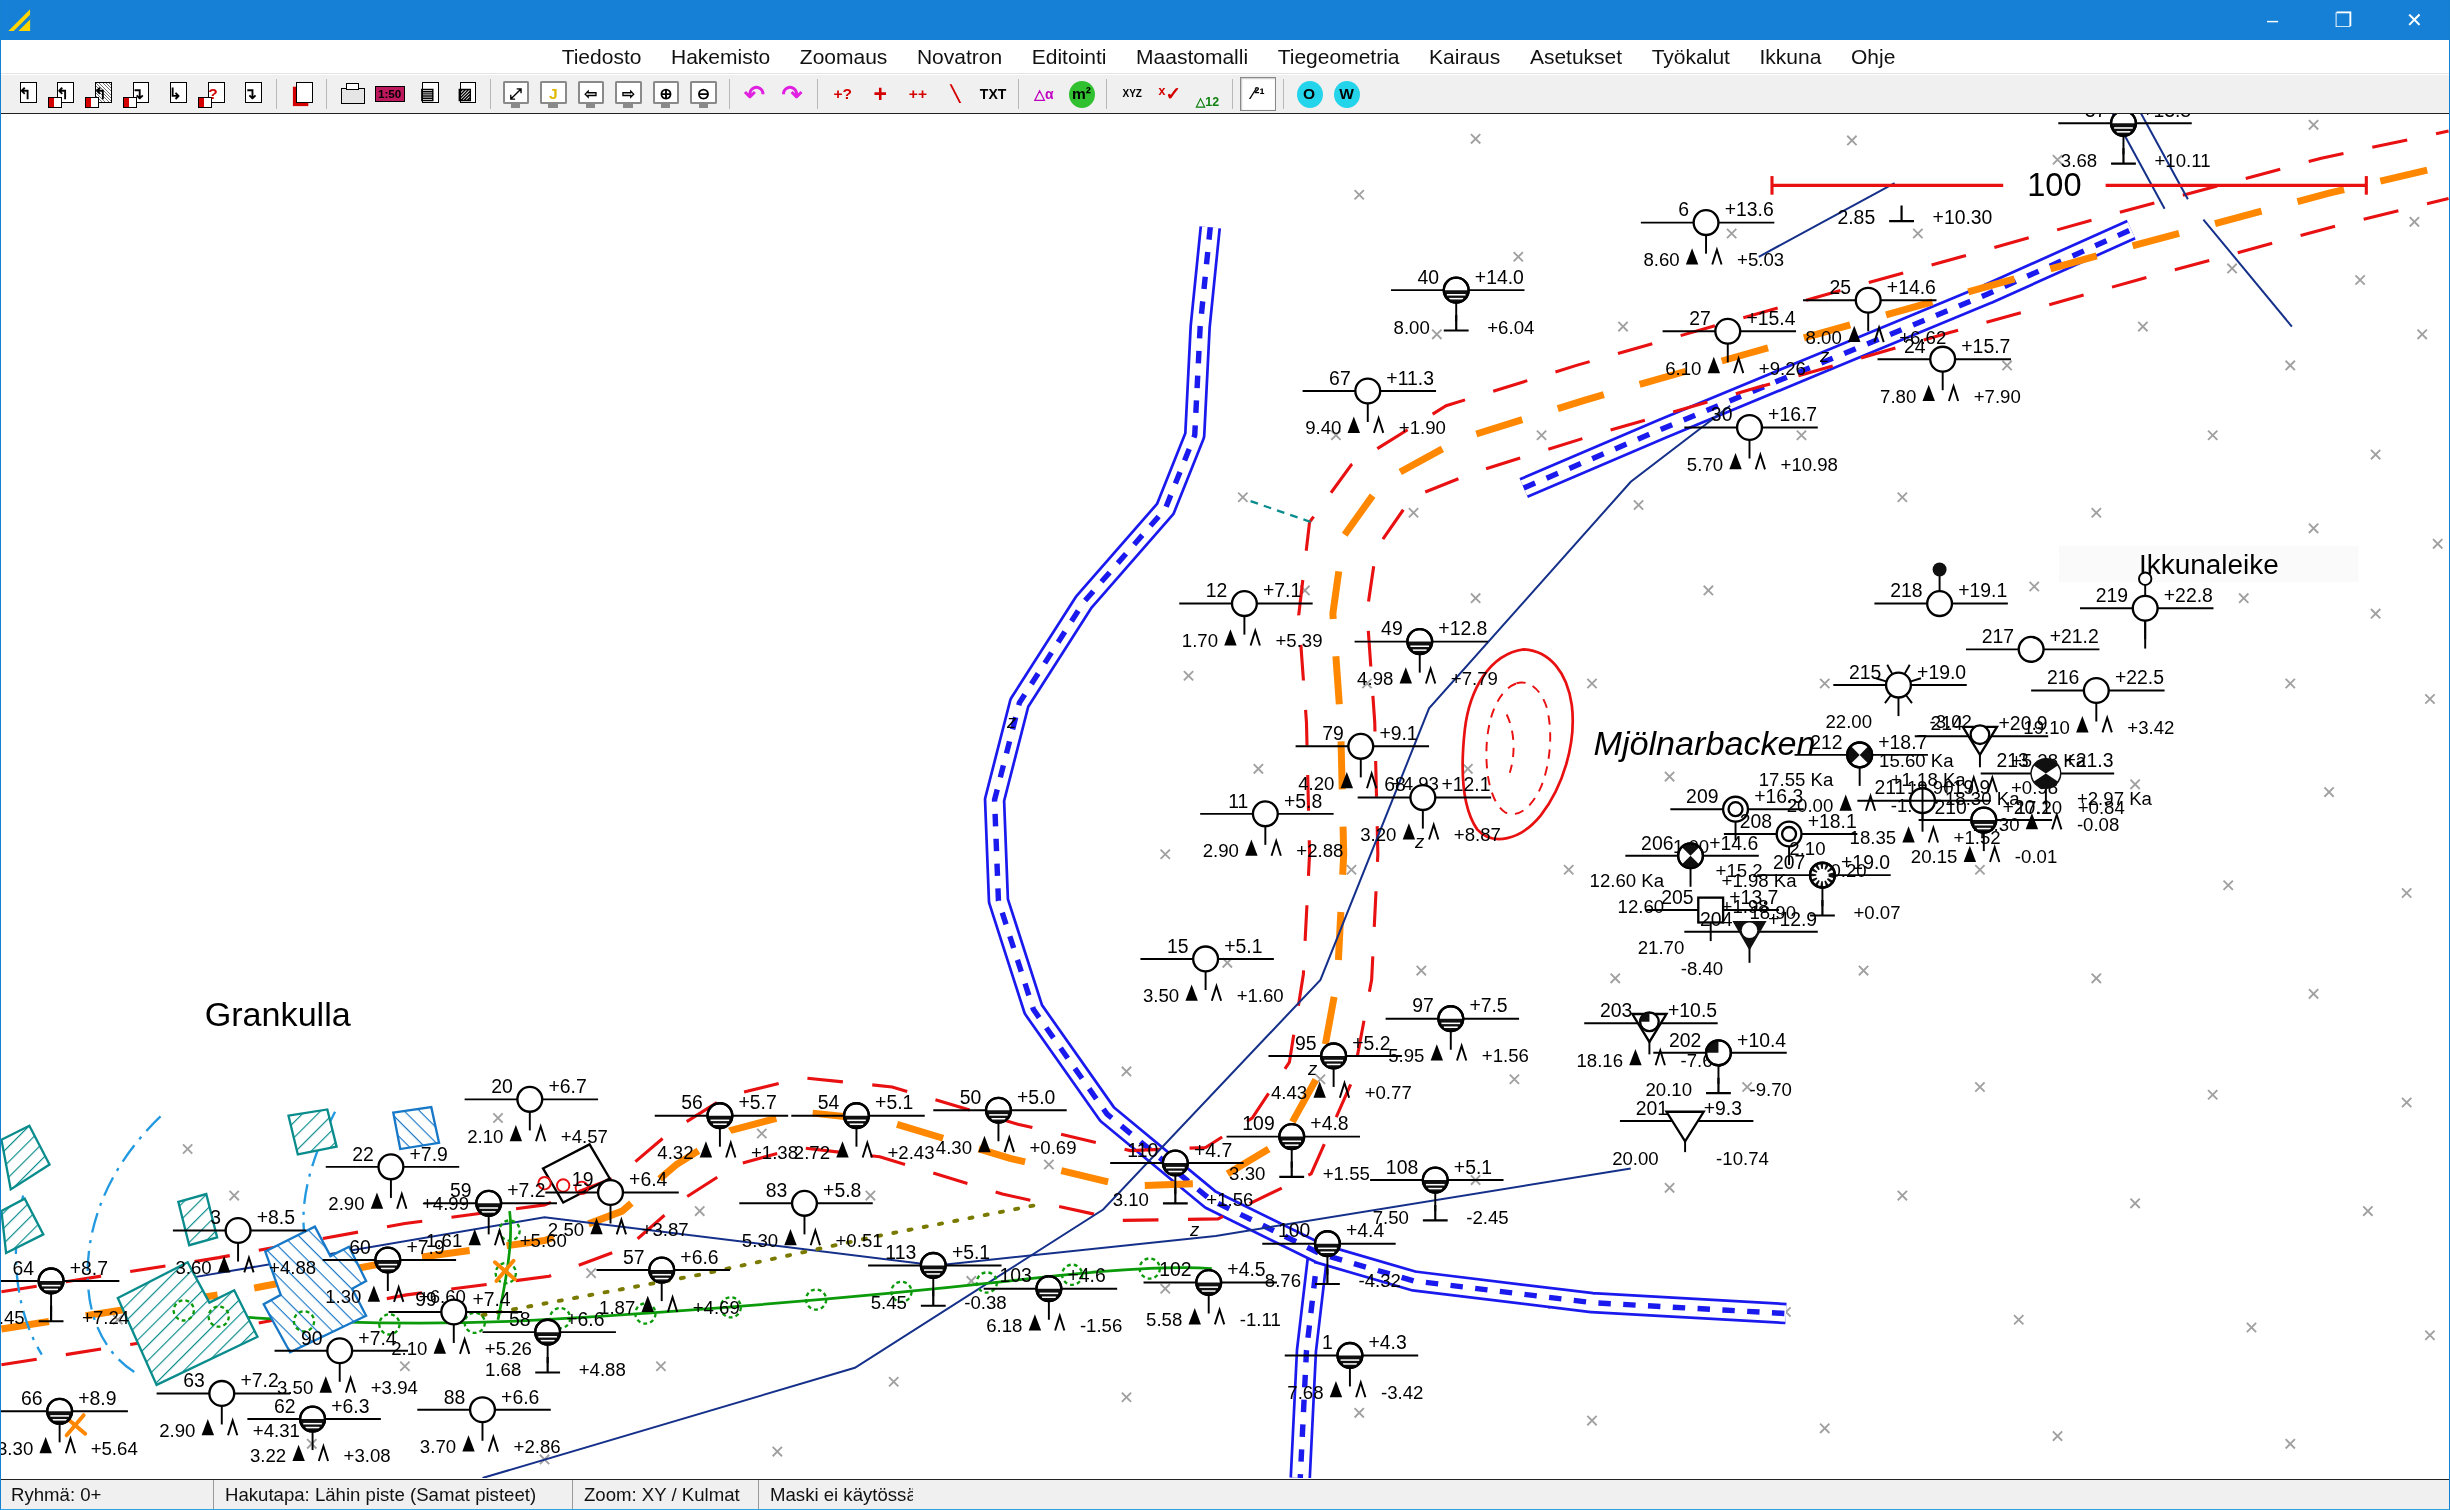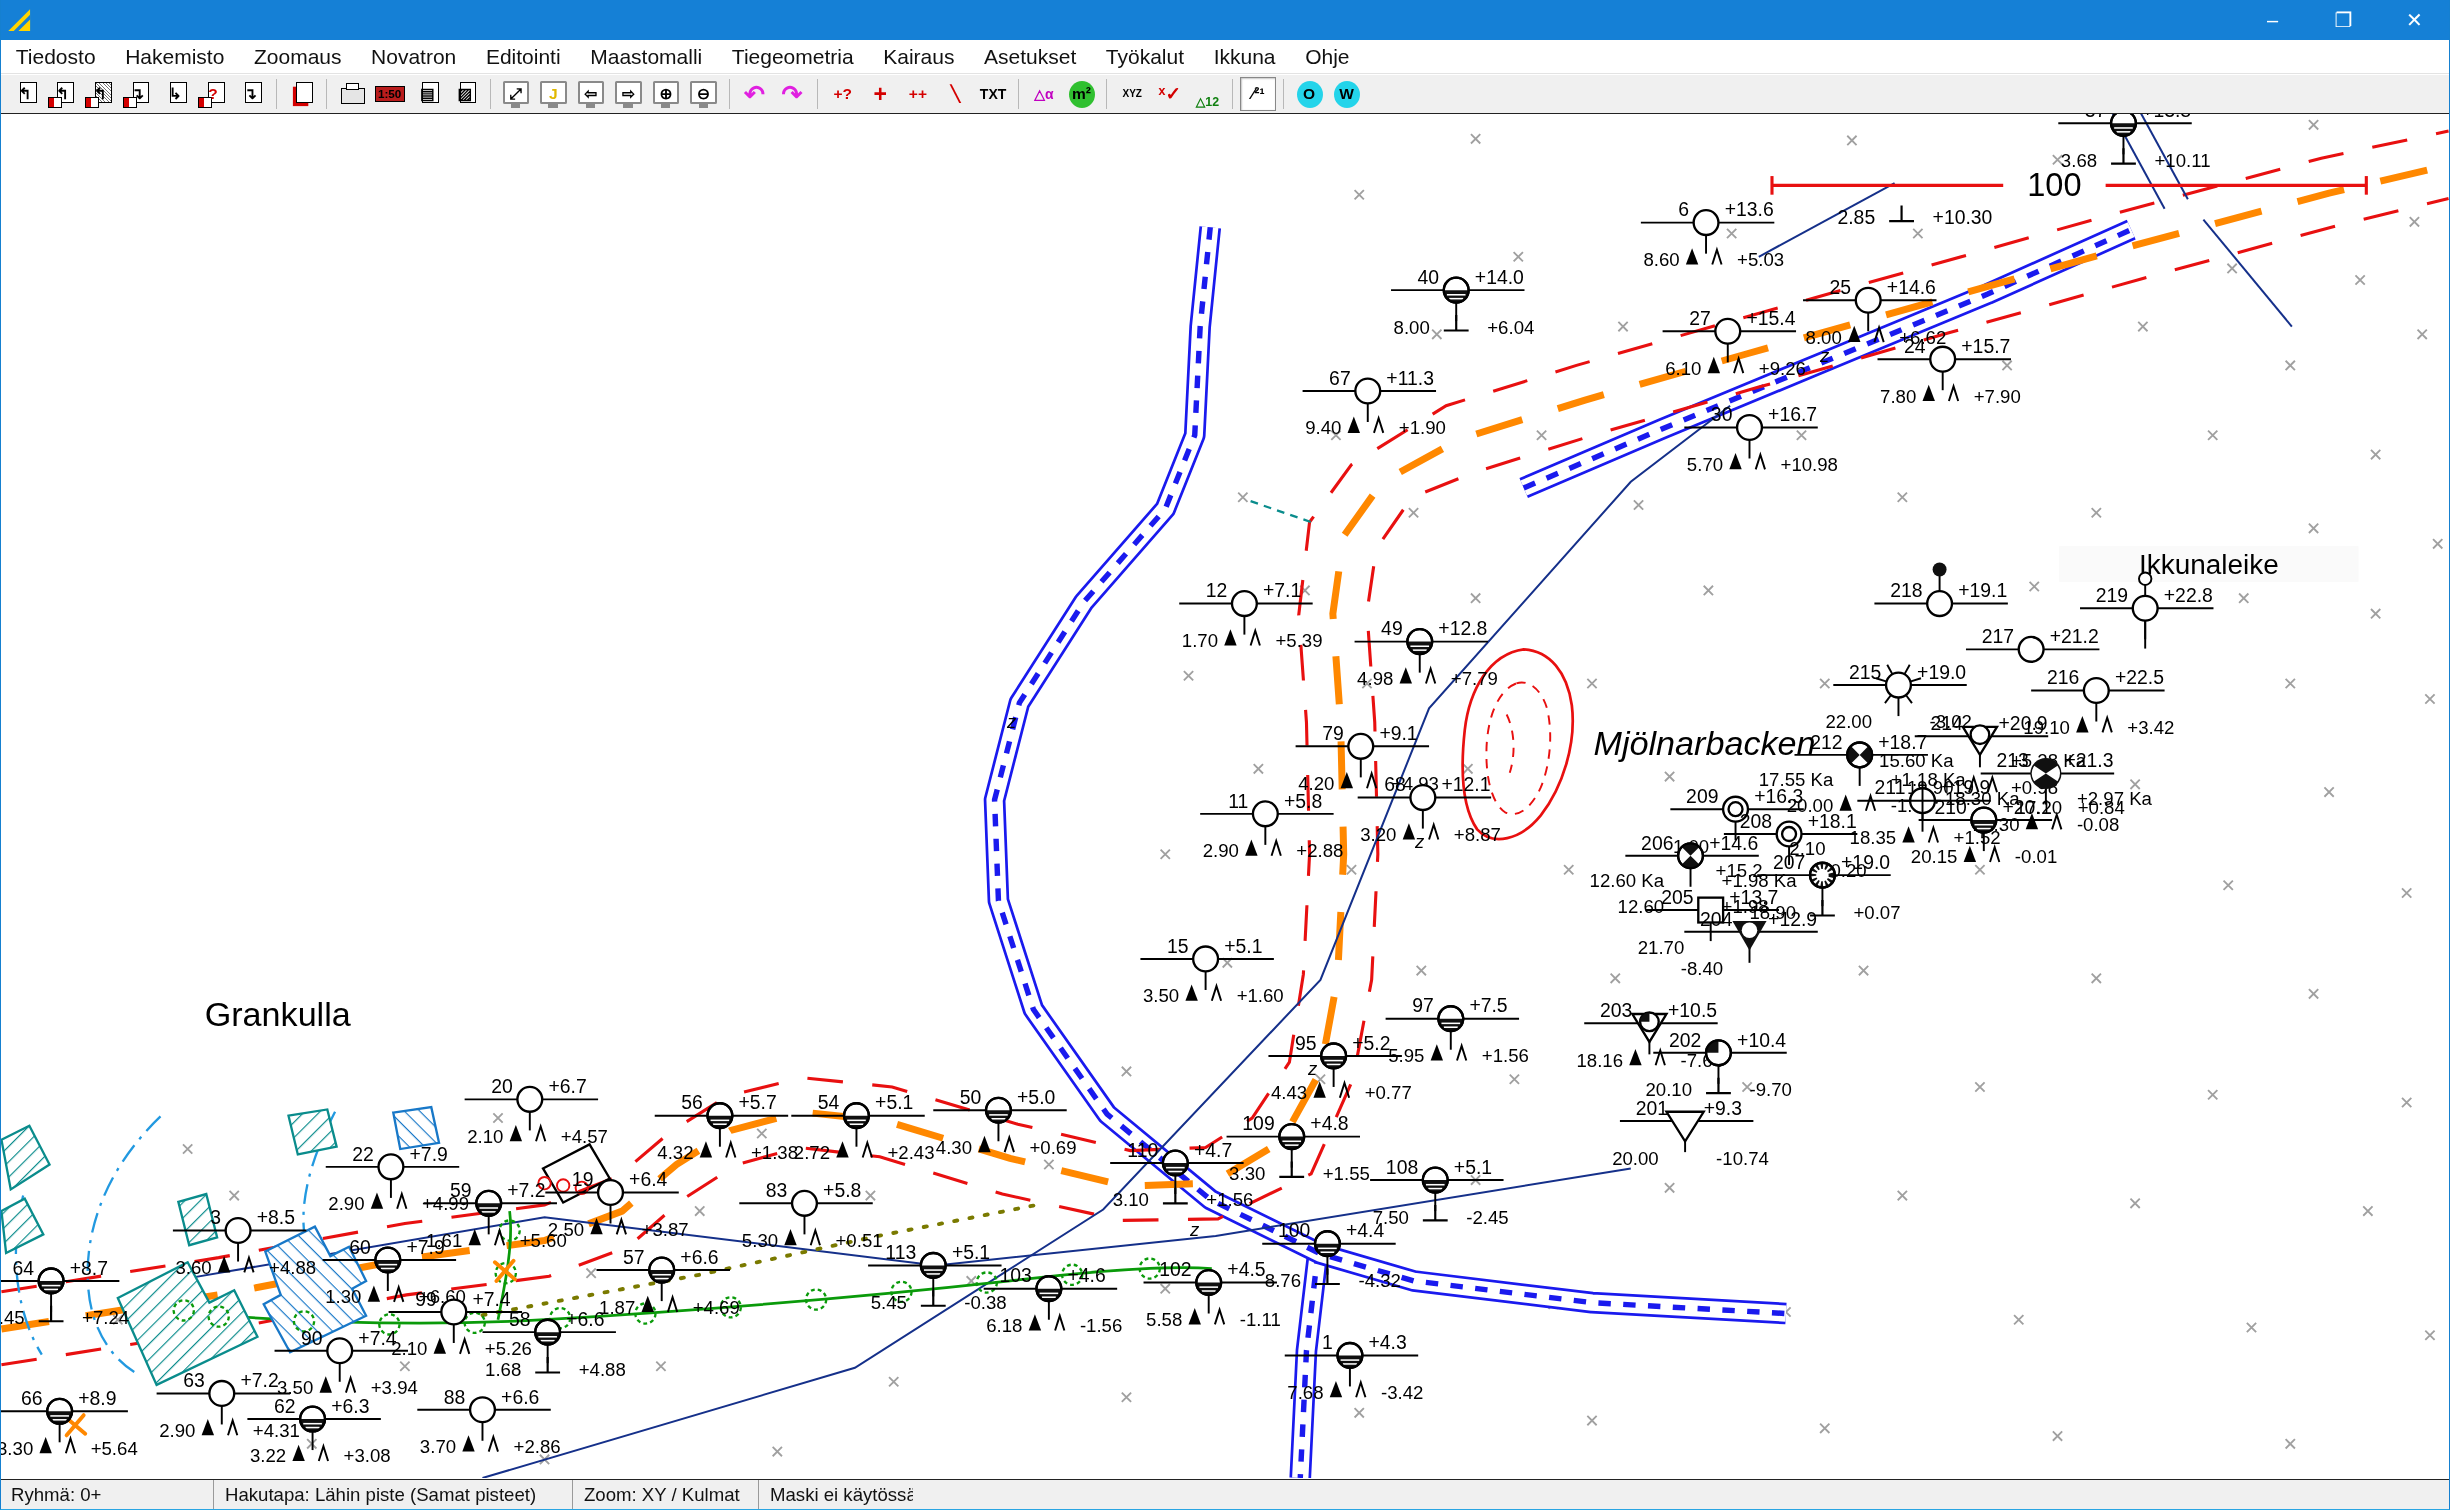--- a/index.html
+++ b/index.html
@@ -7,39 +7,39 @@
   #frame{position:absolute;inset:0;border-left:1.6px solid #1580d0;border-right:1.6px solid #1580d0;border-bottom:1.6px solid #29a5e2;box-sizing:border-box;pointer-events:none;z-index:50;}
 
   
   #titlebar{position:absolute;left:0;top:0;width:2450px;height:40px;background:#1580d6;color:#fff;display:flex;align-items:center;}
   #logo{width:26.4px;height:26.4px;margin:0 7.8px 0 6.2px;}
   #title-text{font-size:21px;letter-spacing:0.2px;}
   #winbtns{margin-left:auto;display:flex;height:40px;}
   .wbtn{width:71px;height:40px;display:flex;align-items:center;justify-content:center;font-size:20px;color:#fff;cursor:pointer;}
 
   
-  #menubar{position:absolute;left:0;top:40px;width:2450px;height:34px;background:#ffffff;border-bottom:0.8px solid #e3e3e3;display:flex;align-items:center;padding-left:1px;box-sizing:border-box;}
+  #menubar{position:absolute;left:0;top:40px;width:2450px;height:34px;background:#ffffff;border-bottom:0.8px solid #e3e3e3;display:flex;align-items:center;padding-left:7px;box-sizing:border-box;justify-content:center;}
   .menu-item{font-size:21px;color:#111;padding:0 14.8px;height:34px;line-height:34px;cursor:default;}
 
   
   #toolbar{position:absolute;left:0;top:75px;width:2450px;height:39px;background:#f0f0f0;border-bottom:0.8px solid #d2d2d2;display:flex;align-items:center;padding-left:6.2px;box-sizing:border-box;}
   .tbtn{width:36px;height:34px;margin:0 0.8px;position:relative;display:flex;align-items:center;justify-content:center;background:transparent;border:0.8px solid transparent;box-sizing:border-box;cursor:pointer;}
   .tbtn.pressed{border:0.8px solid #888;background:#fff;box-shadow:inset 0.8px 0.8px 1.6px #bbb;}
   .tsep{width:0.8px;height:29.5px;background:#b8b8b8;margin:0 6.2px;}
   .gl{position:relative;z-index:3;font-weight:bold;font-size:15.5px;color:#000;line-height:1;}
   .ic-sheet{position:absolute;right:5.4px;top:3.9px;width:14.8px;height:19.4px;background:#fff;border:1.6px solid #000;z-index:1;}
   .ic-sheet.hatch{background:repeating-linear-gradient(45deg,#fff,#fff 1.6px,#777 1.6px,#777 2.3px);}
   .ic-sheet.red{box-shadow:-3.9px 3.9px 0 -0.8px #d40000;}
   .ic-mon{position:absolute;left:3.9px;top:3.1px;width:26.4px;height:23px;background:#fff;border:2.3px solid #8a8a8a;border-radius:1.6px;box-sizing:border-box;z-index:1;}
   .ic-mon:after{content:"";position:absolute;left:6.2px;bottom:-6.2px;width:9.3px;height:3.9px;background:#8a8a8a;}
   .ic-print{position:absolute;left:6.2px;top:10px;width:22px;height:14px;background:#e5e5e5;border:1.6px solid #000;z-index:1;}
   .ic-print:before{content:"";position:absolute;left:3.9px;top:-6.2px;width:11px;height:5.4px;background:#fff;border:1.6px solid #000;}
   .ic-round{position:absolute;left:4.7px;top:3.1px;width:26px;height:27px;background:#24d4ea;border-radius:50%;z-index:1;}
   .badge{position:absolute;left:2.3px;bottom:2.3px;width:11.7px;height:8.5px;border:1.6px solid #000;background:linear-gradient(90deg,#d40000 45%,#fff 45%);z-index:2;}
-  .boxed{border:1.6px solid #000;padding:0.8px 2.3px;font-size:11.7px;background:#b91c1c;}
+  .boxed{border:1.6px solid #000;padding:0.8px 2.3px;font-size:11.7px;background:#be185d;}
 
   
   #map-wrap{position:absolute;left:0;top:113px;width:2450px;height:1366px;border-top:1.6px solid #222;box-sizing:border-box;background:#fff;cursor:crosshair;}
   #map{display:block;}
   text.mt{font-family:"Liberation Sans","DejaVu Sans",sans-serif;fill:#000;}
 
   
   #statusbar{position:absolute;left:0;top:1479px;width:2450px;height:31px;background:#f0f0f0;border-top:0.8px solid #222;display:flex;font-size:18.6px;color:#111;box-sizing:border-box;z-index:40;}
   .seg{height:100%;display:flex;align-items:center;padding-left:11px;box-sizing:border-box;border-right:0.8px solid #9a9a9a;white-space:nowrap;overflow:hidden;}
 </style>

